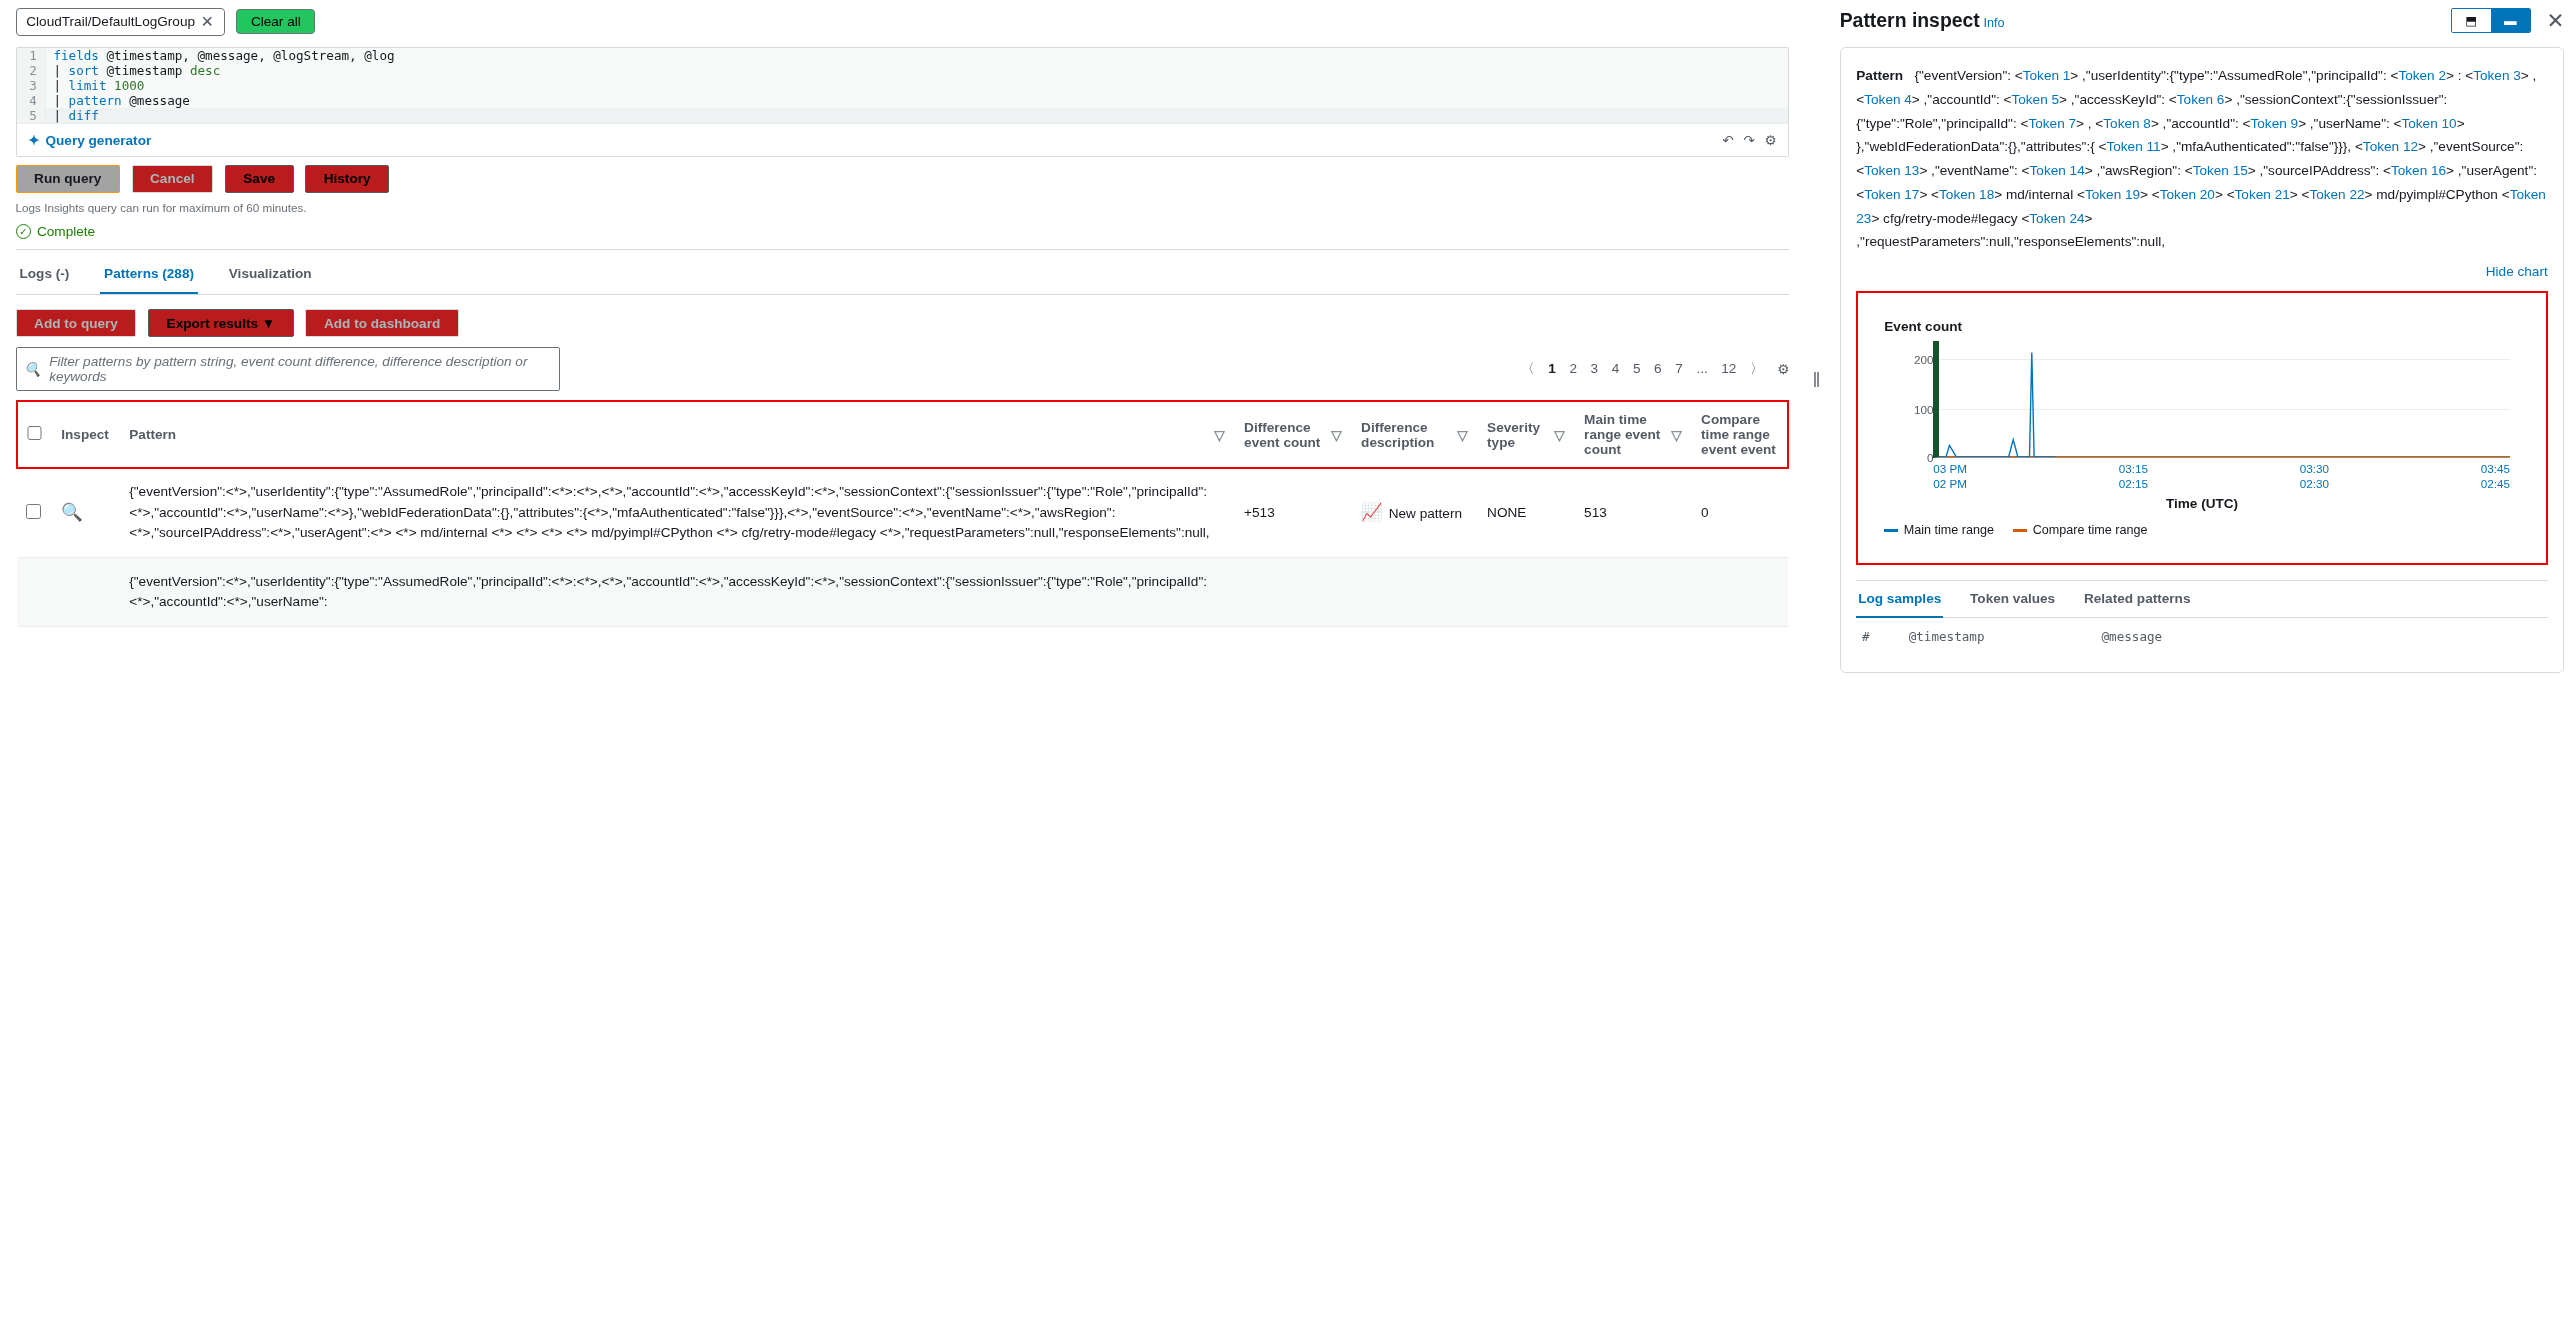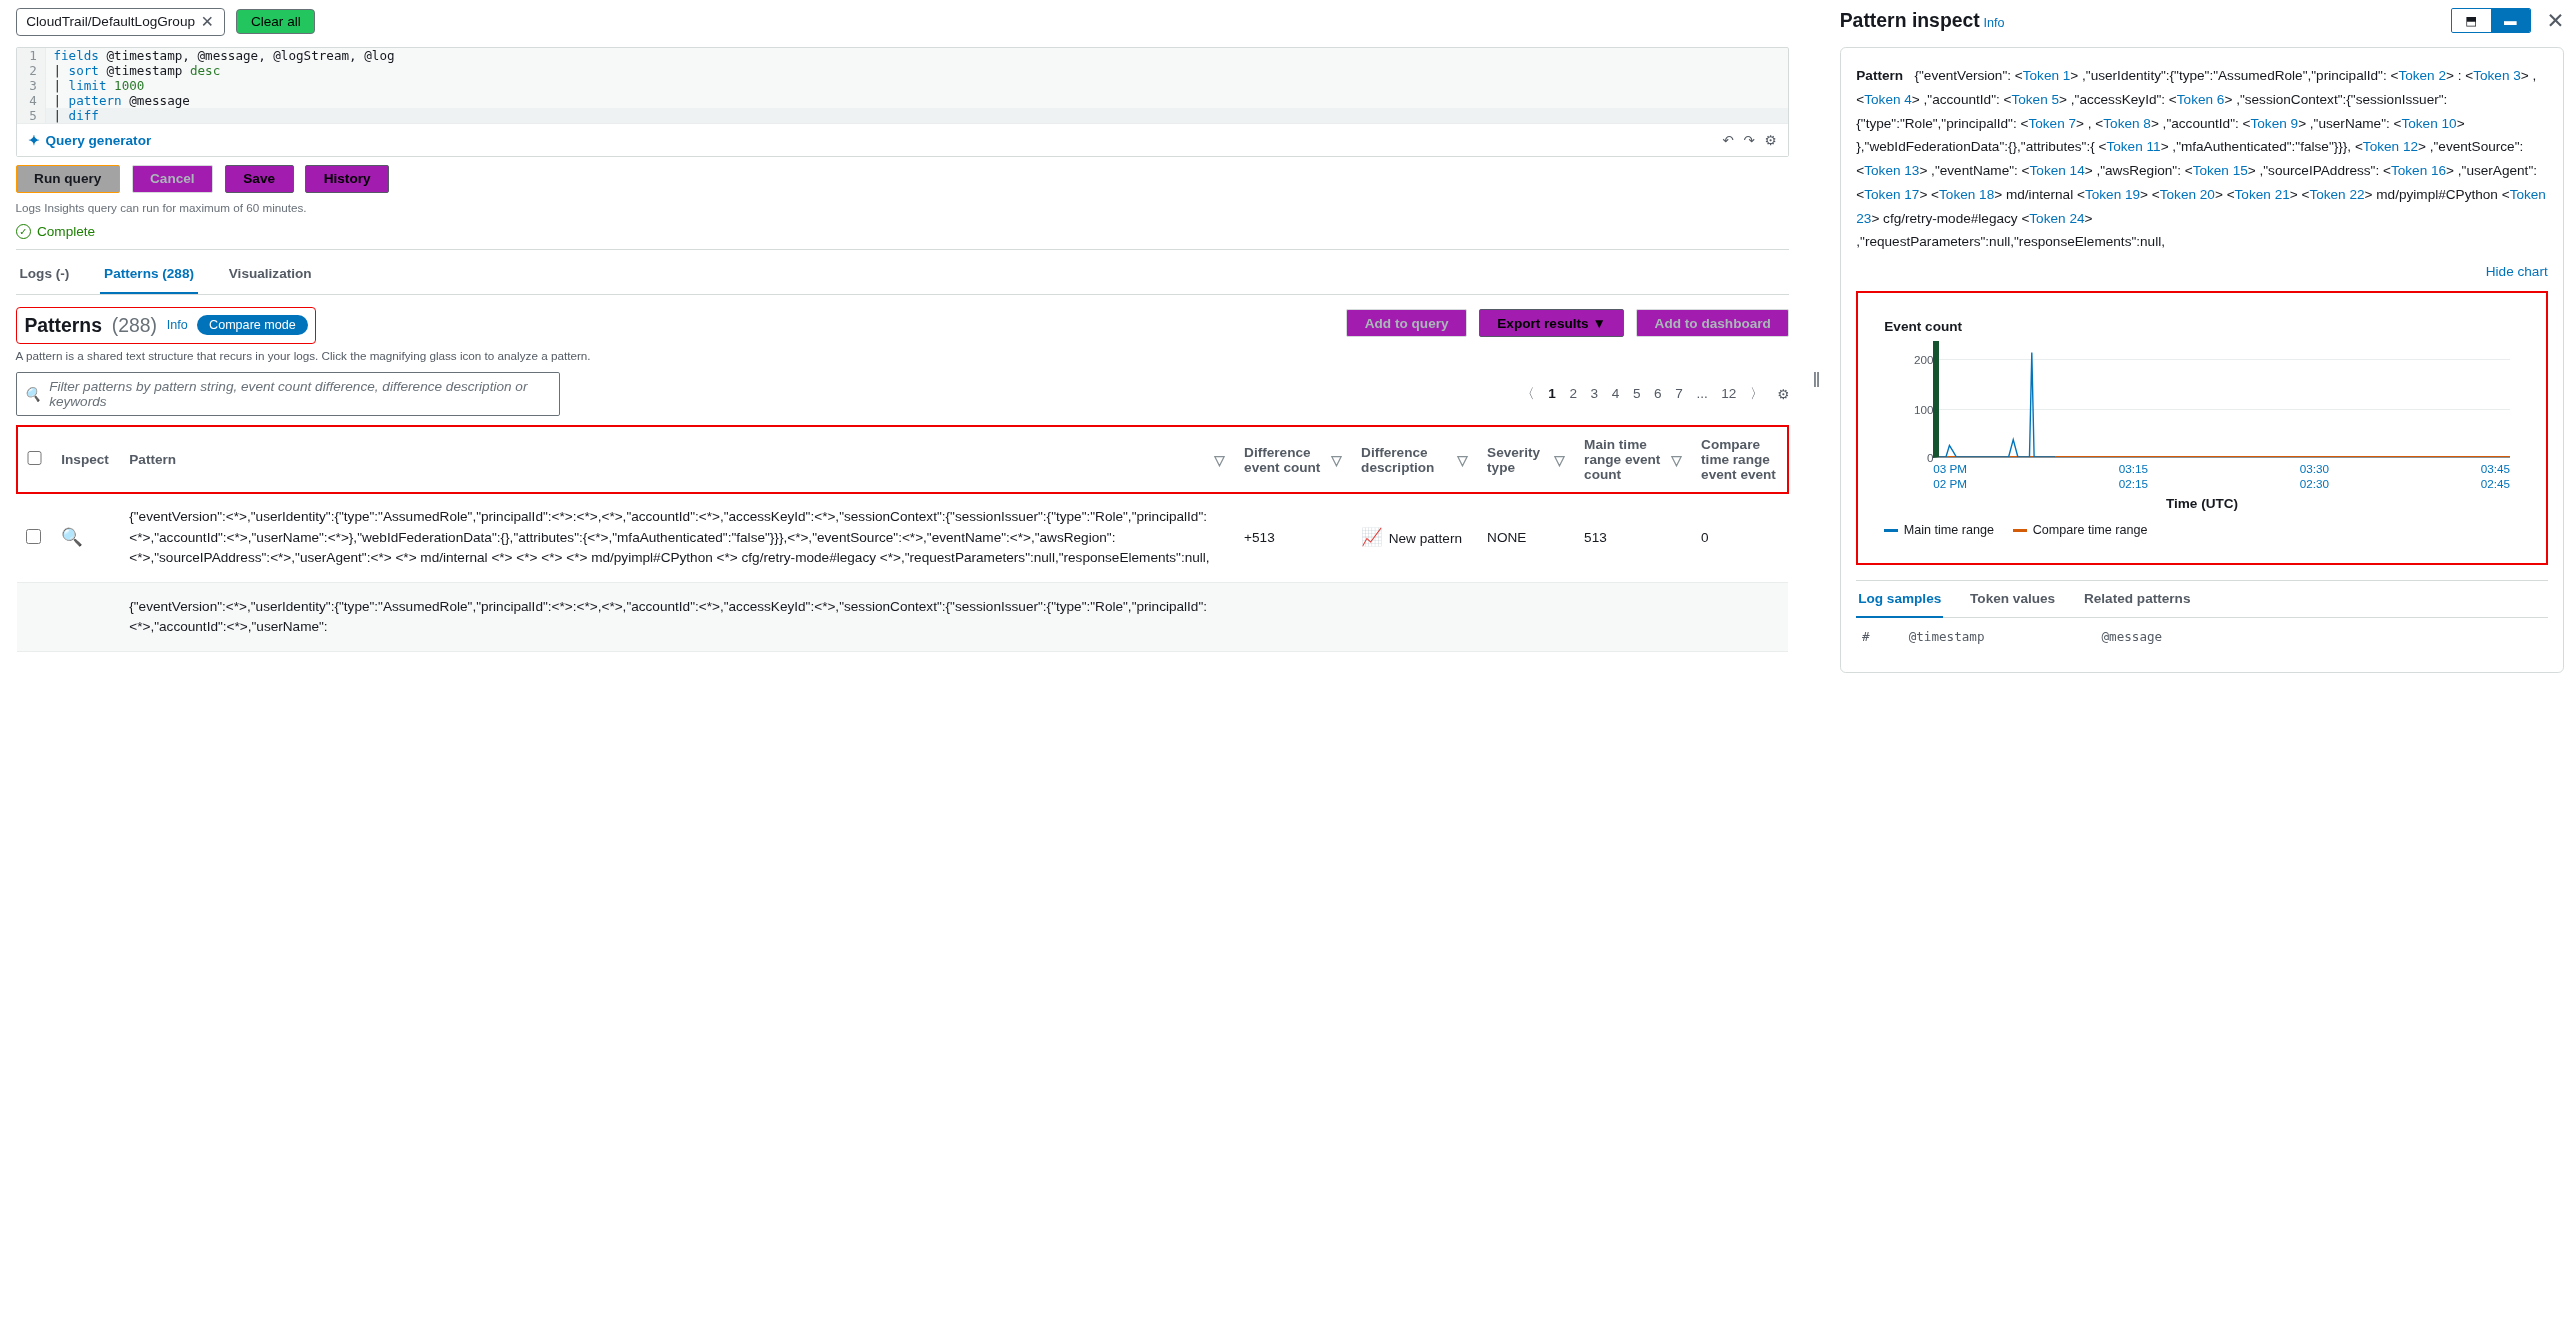--- a/index.html
+++ b/index.html
@@ -21,21 +21,21 @@
 .code { padding-left: 7.8px; white-space: pre; }
 .kw { color: #2a7a2a; }
 .kw2 { color: #0073bb; }
 .ident { color: #16191f; }
 .editor-toolbar { display:flex; justify-content: space-between; align-items: center; padding: 7.8px 11.7px; border-top: 1px solid #eaeded; background:#fff;}
 .qg-link { color: #0073bb; font-weight: 700; display: flex; align-items: center; gap: 5.8px; cursor:pointer; }
 .tb-icons { display: flex; gap: 9.7px; color: #545b64; }
 
 
 .action-row { display: flex; gap: 11.7px; align-items: center; margin-top: 5.8px; }
-.btn { border: 1px solid #545b64; border-radius: 1.9px; padding: 5.8px 17.5px; background: #a21caf; cursor: pointer; font-weight: 700; font-size: 13.6px; }
+.btn { border: 1px solid #545b64; border-radius: 1.9px; padding: 5.8px 17.5px; background: #b91c1c; cursor: pointer; font-weight: 700; font-size: 13.6px; }
 .btn-primary { background: #a3a3a3; border-color: #ff9900; color: #16191f; }
 .btn-disabled { color: #aab7b8; border-color: #d5dbdb; cursor: default; }
 .hint { margin-top: 7.8px; color: #687078; font-size: 11.7px; }
 .status-complete { margin-top: 9.7px; color: #1d8102; display: flex; align-items: center; gap: 5.8px; font-weight:400;}
 .status-complete .ring { width: 15.6px; height: 15.6px; border: 1.9px solid #1d8102; border-radius: 50%; display:inline-flex; align-items:center; justify-content:center; font-size:9.7px;}
 hr.sep { border: none; border-top: 1px solid #d5dbdb; margin: 9.7px 0 0; }
 
 
 .tabs { display: flex; gap: 27px; border-bottom: 1px solid #d5dbdb; margin-top: 3.9px; }
 .tab { padding: 11.7px 3.9px; color: #545b64; font-weight: 700; cursor: pointer; }
@@ -165,29 +165,20 @@
   </div>
 
   <hr class="sep">
   <div class="tabs">
     <div class="tab">Logs (-)</div>
     <div class="tab active">Patterns (288)</div>
     <div class="tab">Visualization</div>
   </div>
 
   <div class="section-row">
-    <div>
-      <div class="section-box">
-        <span class="section-title">Patterns</span>
-        <span class="section-title section-count">(288)</span>
-        <span class="info-link">Info</span>
-        <span class="pill">Compare mode</span>
-      </div>
-      <div class="desc-text">A pattern is a shared text structure that recurs in your logs. Click the magnifying glass icon to analyze a pattern.</div>
-    </div>
     <div class="section-actions">
       <button class="btn btn-disabled">Add to query</button>
       <button class="btn"><span>Export results</span> <span>▼</span></button>
       <button class="btn btn-disabled">Add to dashboard</button>
     </div>
   </div>
 
   <div class="filter-row">
     <div class="filter-input">
       <span>🔍</span>

